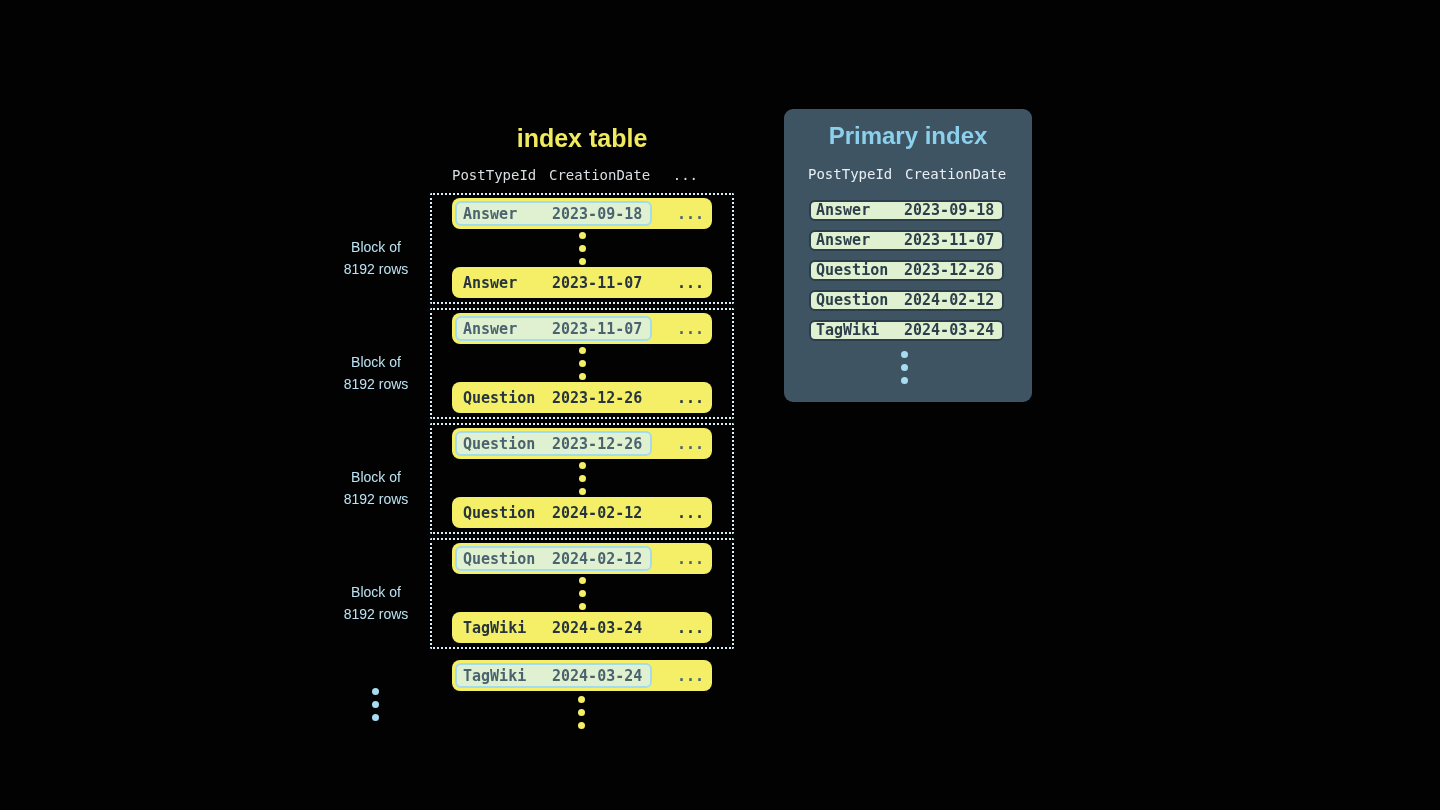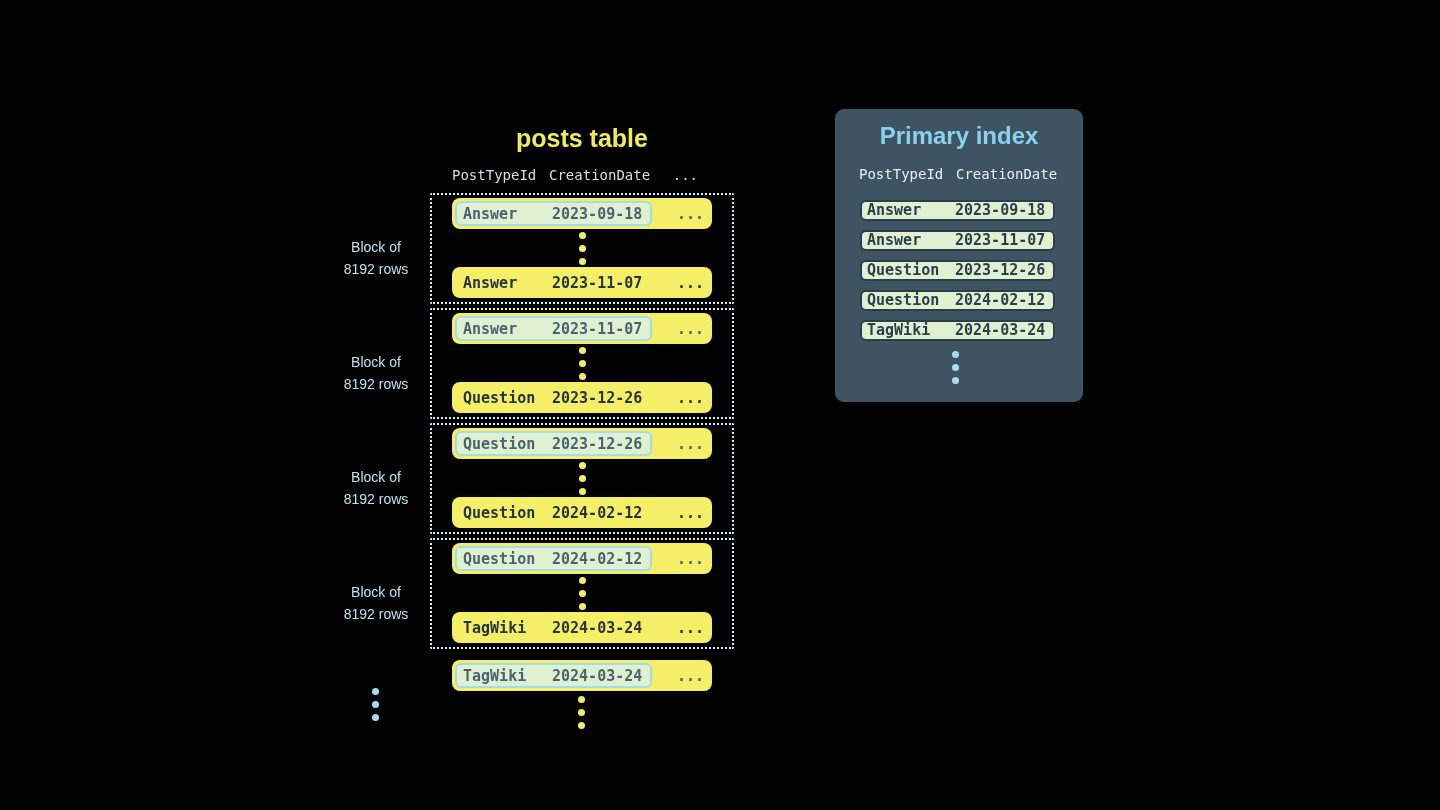--- a/index.html
+++ b/index.html
@@ -36,41 +36,41 @@
   .bdots i{background:var(--lightblue,#a8dcf0);}
 
   .blk-label{position:absolute;left:324px;width:104px;text-align:center;
              font-size:14px;line-height:22px;color:var(--label-blue,#bce3f3);}
 
   .overflow-row{position:absolute;left:452px;top:660px;width:260px;}
   .ydots-bottom{position:absolute;left:578px;top:696px;}
   .bdots-left{position:absolute;left:372px;top:688px;}
 
   
-  .panel{position:absolute;left:835px;top:109px;width:248px;height:293px;
+  .panel{position:absolute;left:784px;top:109px;width:248px;height:293px;
          background:var(--panel,#3f5463);border-radius:9px;}
   .panel-title{padding-top:13px;text-align:center;font-size:24px;font-weight:600;
                color:var(--panel-title,#8bd0ec);}
   .px-headers{margin:16px 0 0 24px;display:flex;
               font:400 14px "DejaVu Sans Mono", monospace;color:var(--header-light,#e9eff3);}
   .px-headers .c-type{width:97px;}
   .pills{margin:18px 0 0 25px;width:195px;}
   .pill{box-sizing:border-box;width:195px;height:21px;margin-bottom:9px;
         background:var(--pale-green,#dff1d0);border:2px solid var(--dark2,#2c3e4b);
         border-radius:6px;display:flex;align-items:center;padding-left:5px;
         font:700 15px/1 "DejaVu Sans Mono", monospace;color:var(--dark2,#2c3e4b);}
   .pill .p-type{width:88px;}
   .pills .vdots{margin-top:10px;width:191px;}
 </style>
 </head>
 <body>
 
 <div class="stage">
 
-  <div class="pt-title">posts table</div>
+  <div class="pt-title">index table</div>
   <div class="pt-headers">
     <span class="c-type">PostTypeId</span>
     <span class="c-date">CreationDate</span>
     <span class="c-more">...</span>
   </div>
 
   <div class="blk-label" style="top:236px">
     <div>Block of</div>
     <div>8192 rows</div>
   </div>

